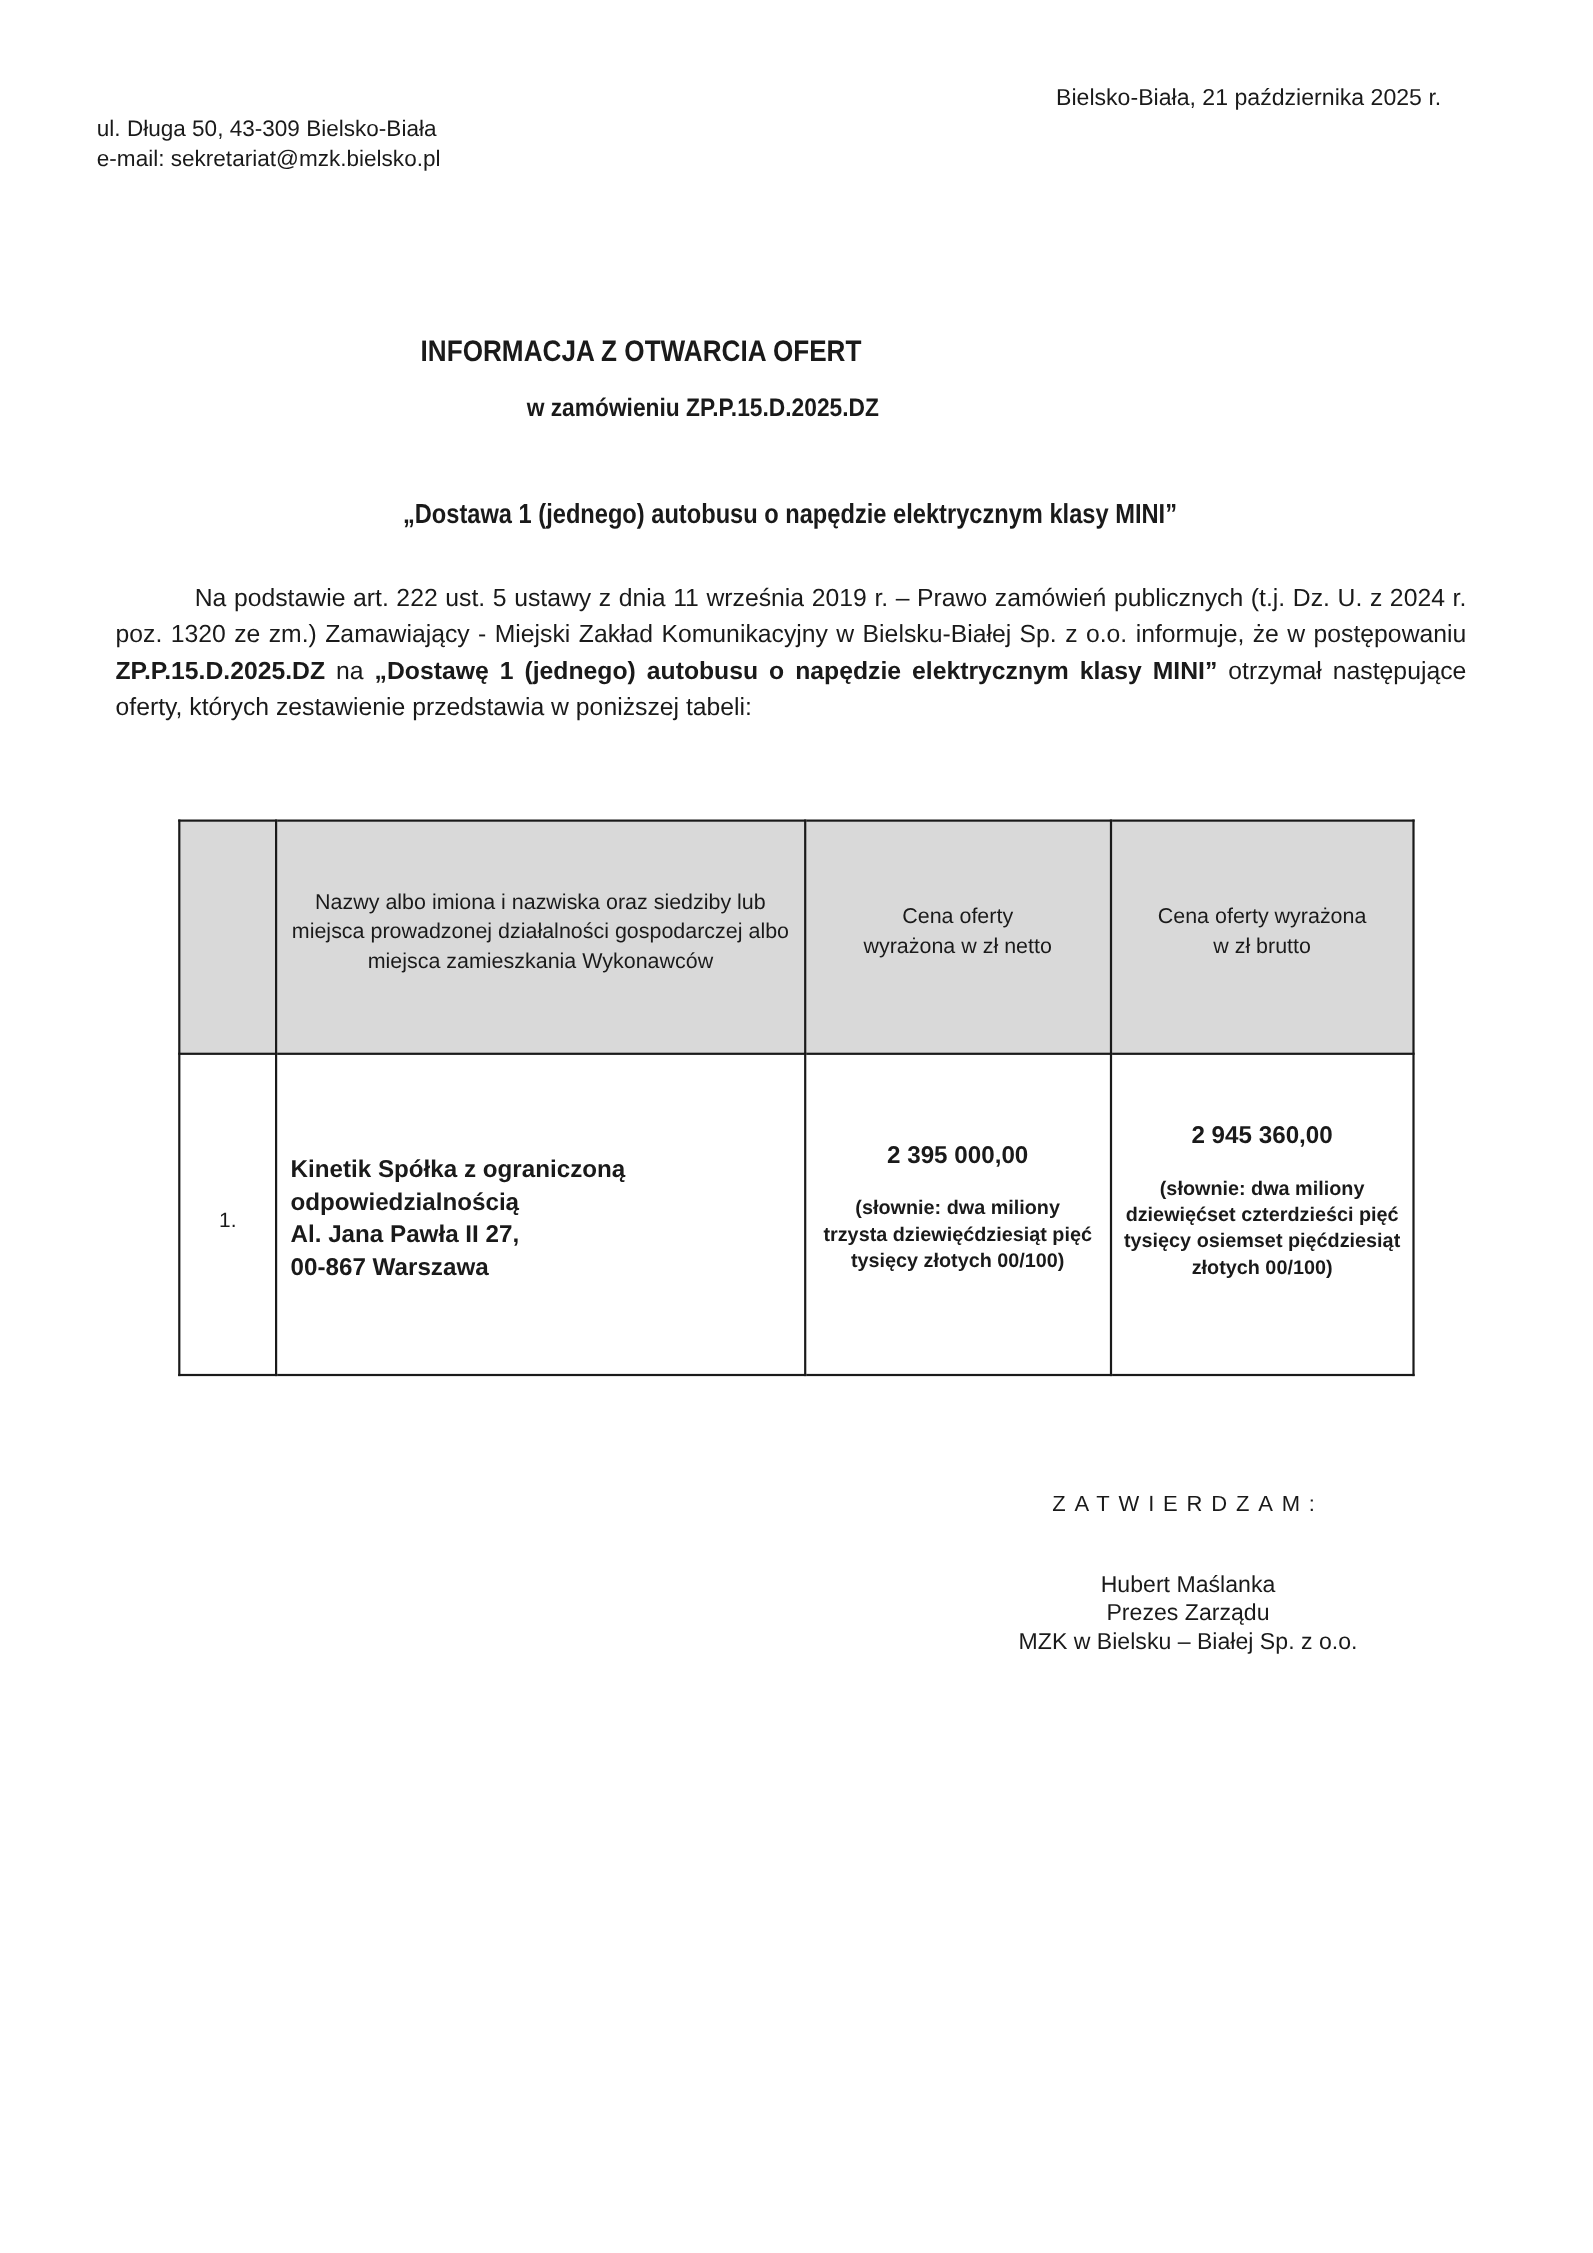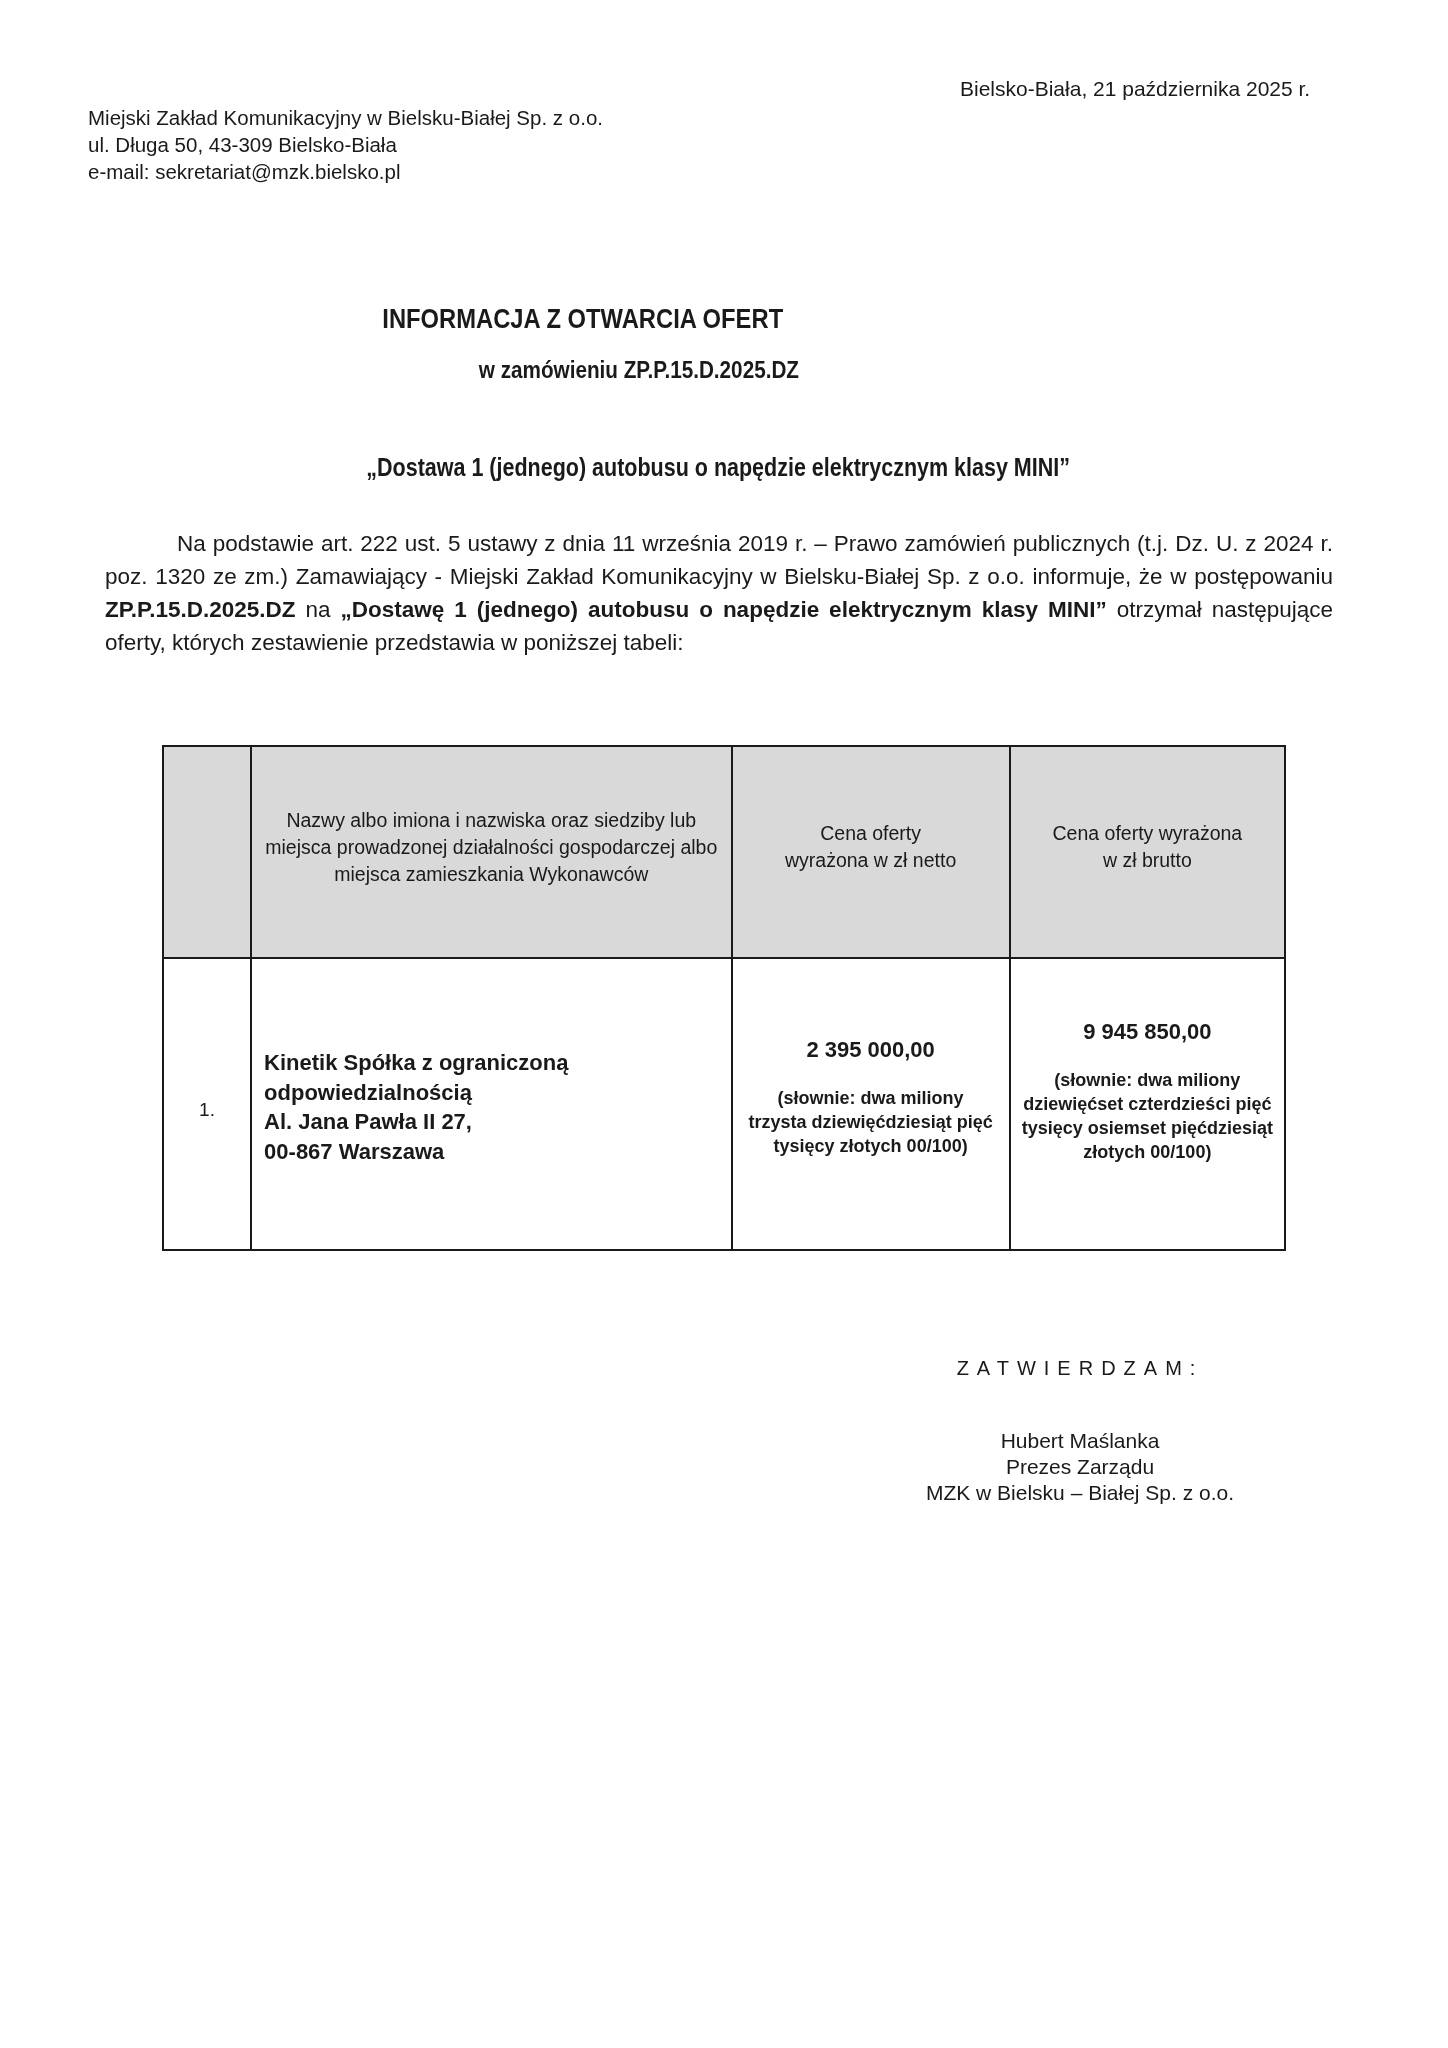--- a/index.html
+++ b/index.html
@@ -54,21 +54,20 @@
   .approve { left: 900px; width: 360px; top: 1355px; text-align: center; font-size: 20px;
              letter-spacing: 8px; line-height: 26px; }
   .signer { left: 880px; width: 400px; top: 1428px; text-align: center; font-size: 21px; line-height: 26px; }
 </style>
 </head>
 <body>
 
 <div class="abs date">Bielsko-Biała, 21 października 2025 r.</div>
 
 <div class="abs sender">
-  <div>Miejski Zakład Komunikacyjny w Bielsku-Białej Sp. z o.o.</div>
   <div>ul. Długa 50, 43-309 Bielsko-Biała</div>
   <div>e-mail: sekretariat@mzk.bielsko.pl</div>
 </div>
 
 <div class="abs title"><span>INFORMACJA Z OTWARCIA OFERT</span></div>
 <div class="abs subtitle"><span>w zamówieniu ZP.P.15.D.2025.DZ</span></div>
 <div class="abs quote"><span>„Dostawa 1 (jednego) autobusu o napędzie elektrycznym klasy MINI”</span></div>
 
 <div class="abs para"><span class="indent"></span><span>Na podstawie art. 222 ust. 5 ustawy z dnia 11 września 2019 r. – Prawo zamówień publicznych (t.j. Dz. U. z 2024 r. poz. 1320 ze zm.) Zamawiający - Miejski Zakład Komunikacyjny w Bielsku-Białej Sp. z o.o. informuje, że w postępowaniu </span><b>ZP.P.15.D.2025.DZ</b><span> na </span><b>„Dostawę 1 (jednego) autobusu o napędzie elektrycznym klasy MINI”</b><span> otrzymał następujące oferty, których zestawienie przedstawia w poniższej tabeli:</span></div>
 
@@ -100,21 +99,21 @@
         <div>Kinetik Spółka z ograniczoną</div>
         <div>odpowiedzialnością</div>
         <div>Al. Jana Pawła II 27,</div>
         <div>00-867 Warszawa</div>
       </td>
       <td class="price-cell net">
         <div class="price-val">2 395 000,00</div>
         <div class="price-words" style="padding:0 14px;text-align:center;">(słownie: dwa miliony trzysta dziewięćdziesiąt pięć tysięcy złotych 00/100)</div>
       </td>
       <td class="price-cell gross">
-        <div class="price-val">9 945 850,00</div>
+        <div class="price-val">2 945 360,00</div>
         <div class="price-words" style="padding:0 8px;">(słownie: dwa miliony dziewięćset czterdzieści pięć tysięcy osiemset pięćdziesiąt złotych 00/100)</div>
       </td>
     </tr>
   </tbody>
 </table>
 
 <div class="abs approve">ZATWIERDZAM:</div>
 <div class="abs signer">
   <div>Hubert Maślanka</div>
   <div>Prezes Zarządu</div>

